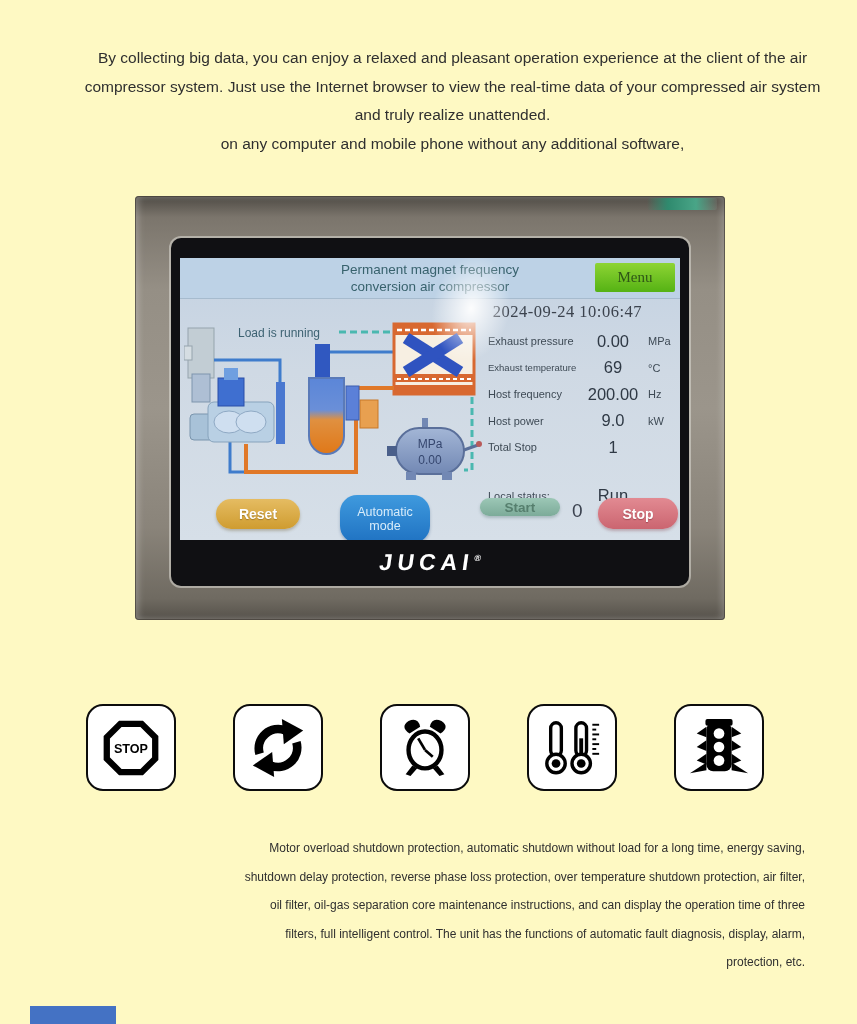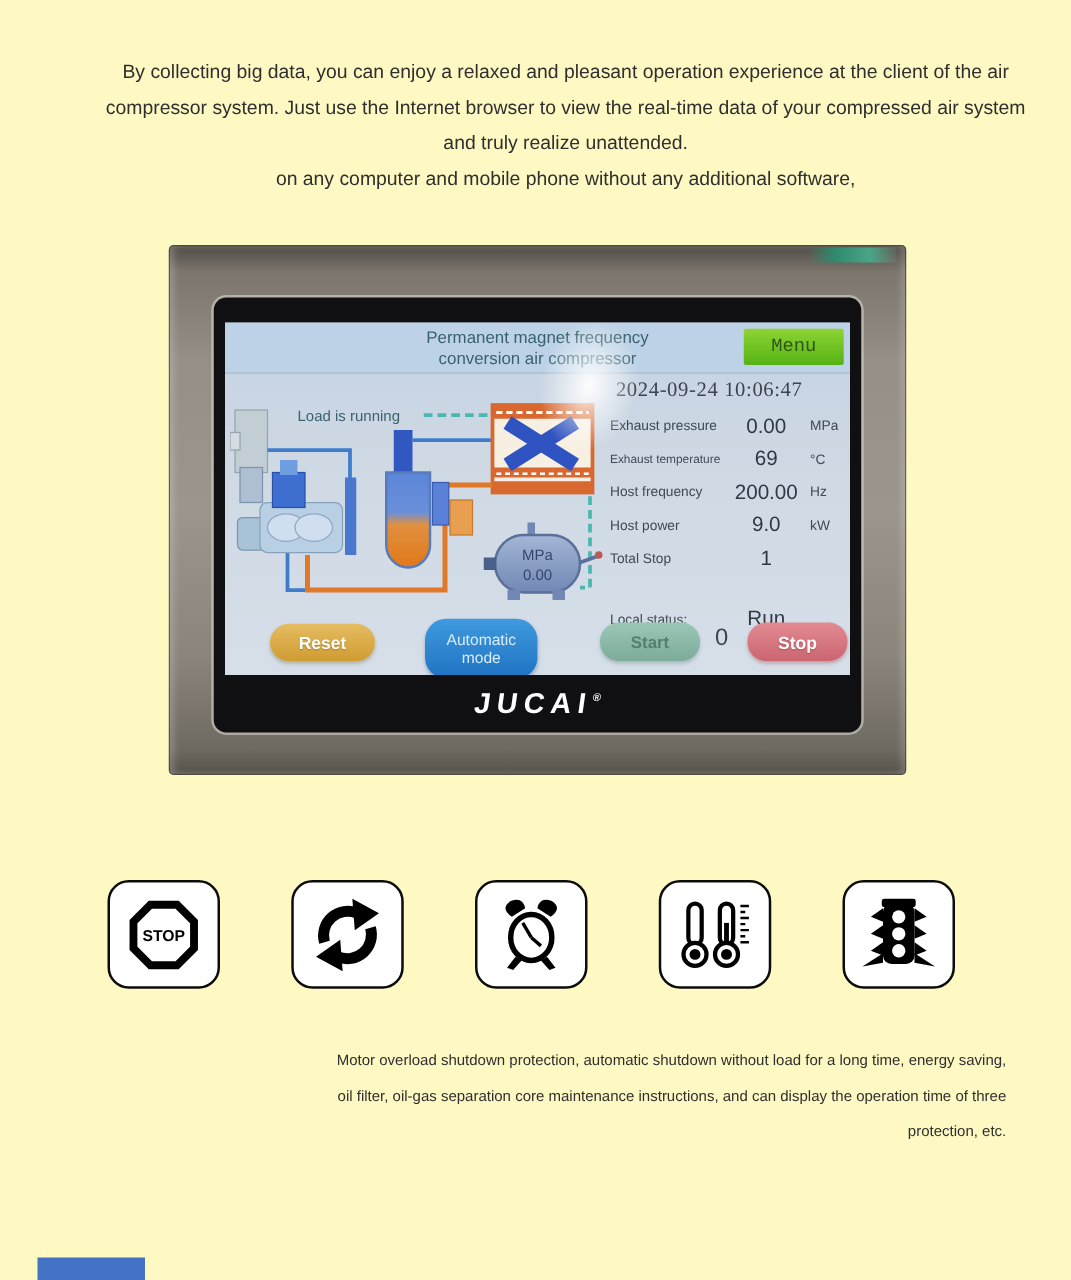--- a/index.html
+++ b/index.html
@@ -19,39 +19,39 @@
   .green-reflection{position:absolute;top:2px;right:8px;width:70px;height:12px;border-radius:2px;
           background:linear-gradient(90deg,rgba(47,138,110,0),#2f8a6e 30%,#49a587 70%,rgba(150,170,160,.15));}
   .bezel{position:absolute;left:36px;top:42px;width:518px;height:348px;background:#101013;
          border-radius:10px;box-shadow:0 0 0 2px rgba(222,220,214,.55);}
   .screen{position:absolute;left:9px;top:20px;width:500px;height:282px;overflow:hidden;
           background:linear-gradient(180deg,#c4d2e2,#cfd9e4 40%,#d6dfe8);}
   .titlebar{position:relative;height:40px;background:#bdd2e6;border-bottom:1px solid #a6bbce;}
   .screen-title{padding-top:3px;text-align:center;font-size:13.5px;line-height:17px;color:#38626d;}
   .menu-btn{position:absolute;right:5px;top:5px;width:80px;height:29px;border:none;border-radius:2px;
           background:linear-gradient(180deg,#8ed434,#55b214);color:#2f5517;font-size:15px;
-          font-family:Liberation Mono, monospace;cursor:pointer;}
+          font-family:Liberation Serif, serif;cursor:pointer;}
   .datetime{margin-top:3px;text-align:right;padding-right:38px;font-family:"Liberation Serif",serif;
           font-size:16.5px;color:#3c434e;letter-spacing:.5px;}
   .main{position:absolute;left:0;top:64px;right:0;bottom:0;}
   .diagram{position:absolute;left:4px;top:0;width:300px;height:182px;}
   .readings{position:absolute;left:308px;top:6px;width:190px;}
   .rrow{display:flex;align-items:center;height:26.5px;}
   .rrow .lbl{flex:1;font-size:11px;color:#3e4a55;}
   .rrow.small .lbl{font-size:9.5px;}
   .rrow .val{width:66px;text-align:center;font-size:16.5px;color:#2f3945;}
   .rrow .unit{width:30px;font-size:11px;color:#3e4a55;padding-left:2px;}
   .rrow.last{margin-top:22px;}
   .hmi-btn{position:absolute;border:none;font-family:"Liberation Sans",sans-serif;cursor:pointer;}
   .btn-reset{left:36px;top:241px;width:84px;height:30px;border-radius:15px;font-size:14px;font-weight:bold;
           color:#fff;text-shadow:0 1px 1px rgba(120,90,20,.55);
           background:linear-gradient(180deg,#e5bc62,#cf9c30);box-shadow:0 2px 3px rgba(90,70,20,.3);}
   .btn-auto{left:160px;top:237px;width:90px;height:48px;border-radius:17px;font-size:12.5px;line-height:14px;
           color:#d8ecfa;background:linear-gradient(180deg,#3f9ade,#1f72c2);box-shadow:0 2px 3px rgba(20,60,110,.3);}
-  .btn-start{left:300px;top:240px;width:80px;height:31px;border-radius:15px;font-size:13.5px;font-weight:bold;
+  .btn-start{left:300px;top:240px;width:80px;height:18px;border-radius:15px;font-size:13.5px;font-weight:bold;
           color:#567f6e;background:linear-gradient(180deg,#9cc7b6,#7cab99);box-shadow:0 2px 3px rgba(40,80,70,.25);}
   .counter{position:absolute;left:392px;top:242px;font-size:19px;color:#3c4350;}
   .btn-stop{left:418px;top:240px;width:80px;height:31px;border-radius:15px;font-size:14px;font-weight:bold;
           color:#fff;text-shadow:0 1px 1px rgba(120,40,50,.5);
           background:linear-gradient(180deg,#e28a92,#cb6570);box-shadow:0 2px 3px rgba(120,40,50,.3);}
   .glare{position:absolute;left:228px;top:-12px;width:120px;height:155px;transform:rotate(12deg);pointer-events:none;
          background:radial-gradient(ellipse 45% 48% at 50% 40%,rgba(255,255,255,.95),rgba(255,255,255,0) 72%);}
   .brand{position:absolute;left:0;right:0;top:311px;text-align:center;color:#fff;font-size:23px;
          font-weight:bold;letter-spacing:5px;transform:skewX(-8deg);}
   .brand .reg{font-size:9px;vertical-align:9px;letter-spacing:0;}
@@ -267,18 +267,20 @@
         <polygon points="19,10 9,17 19,21"></polygon>
           <polygon points="19,24 9,31 19,35"></polygon>
         <polygon points="19,38 9,45 19,49"></polygon>
           <polygon points="19,47 2,58 19,55"></polygon>
       </g>
     </svg>
   </div>
 
   <div class="features">
     <div>Motor overload shutdown protection, automatic shutdown without load for a long time, energy saving,</div>
+    <div>shutdown delay protection, reverse phase loss protection, over temperature shutdown protection, air filter,</div>
     <div>oil filter, oil-gas separation core maintenance instructions, and can display the operation time of three</div>
+    <div>filters, full intelligent control. The unit has the functions of automatic fault diagnosis, display, alarm,</div>
     <div>protection, etc.</div>
   </div>
 
   <div class="bottom-bar"></div>
 </div>
 
 </body></html>

